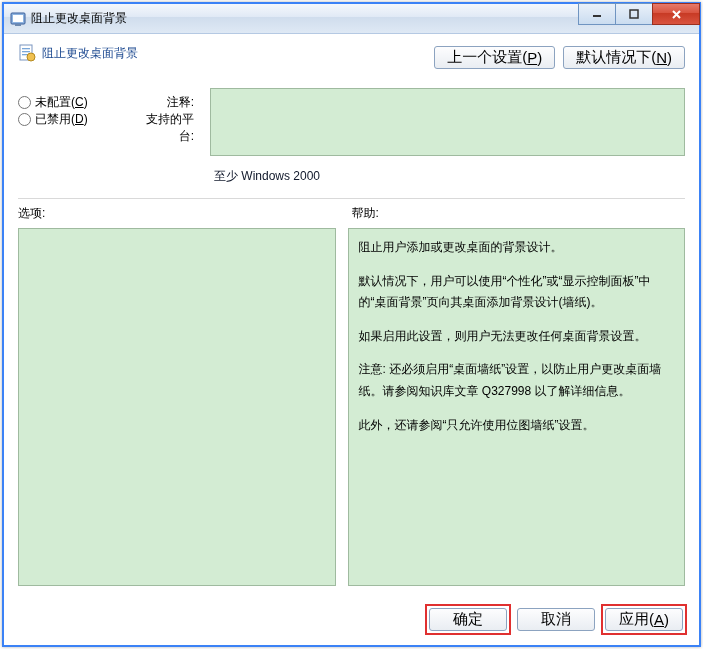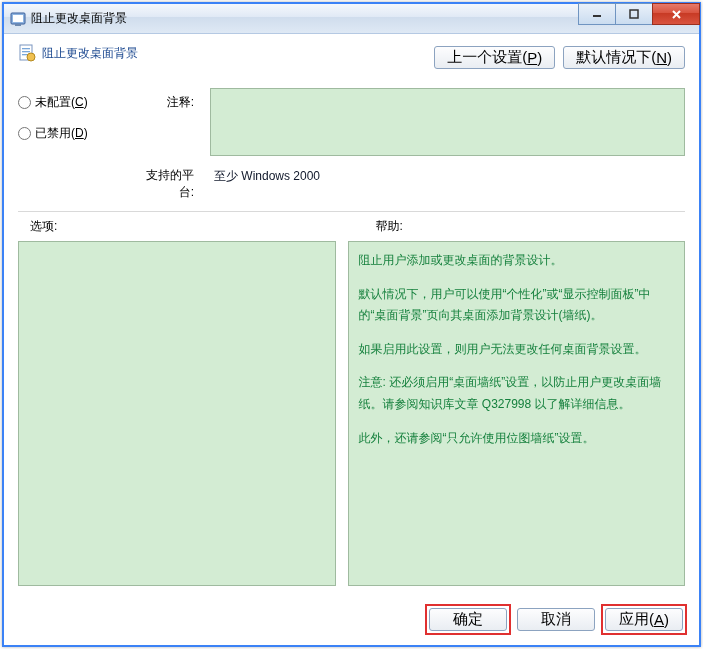--- a/index.html
+++ b/index.html
@@ -65,46 +65,46 @@
   .header-buttons { margin-left:auto; display:flex; gap:8px; margin-top:2px;}
   .std-btn {
     height:23px; padding:0 12px; font-size:15px; font-family:inherit;
     background:linear-gradient(to bottom,#fdfdfe,#e9edf2);
     border:1px solid #8ca3c0; border-radius:3px;
     display:flex; align-items:center; justify-content:center; cursor:pointer;
     color:#000;
   }
   .underline-letter { text-decoration: underline; }
   .config-area { display:flex; gap:16px; margin-top:0; }
-  .radio-col { width:100px; padding-top:6px; display:flex; flex-direction:column; gap:14px; }
+  .radio-col { width:100px; padding-top:6px; display:flex; flex-direction:column; gap:0; }
   .radio-item { display:flex; align-items:center; gap:4px; }
   .radio-item input { margin:0; }
   .highlight {
     border:2px solid #e03030; padding:2px 3px; margin:-4px -5px;
   }
-  .label-col { width:60px; text-align:right; padding-top:6px; display:flex; flex-direction:column; gap:56px; color:#000;}
+  .label-col { width:60px; text-align:right; padding-top:6px; display:flex; flex-direction:column; color:#000;}
   .field-col { flex:1; display:flex; flex-direction:column; gap:10px; }
   .comment-box {
     height:68px; background:#d3ecd3; border:1px solid #9fba9f; width:100%;
   }
   .platform-box {
     height:22px; line-height:20px; padding:0 4px; color:#0f172a;
     width:100%;
   }
   .divider { border:0; border-top:1px solid #d9d9d9; margin:10px 0 6px 0; }
   .panels-header { display:flex; }
-  .panels-header .lbl { flex:0 0 50%;margin-left:12px; }
+  .panels-header .lbl { flex:0 0 50%; }
   .panels { display:flex; gap:12px; flex:1; margin-top:6px; min-height:0;}
   .options-panel {
     flex:1; background:#d3ecd3; border:1px solid #9fba9f;
   }
   .help-panel {
     flex:1; background:#d3ecd3; border:1px solid #9fba9f;
     overflow-y:auto; padding:8px 10px; line-height:1.8;
-    color:#15803d; font-size:12px;
+    color:#000000; font-size:12px;
   }
   .help-panel p { margin-bottom:12px; }
   .footer {
     display:flex; justify-content:flex-end; gap:8px; margin-top:20px;
     align-items:center;
   }
   .btn-hl { border:2px solid #e03030; padding:2px; margin:-2px;}
   .footer .std-btn { width:78px; justify-content:center; }
   
   svg { display:block; }

